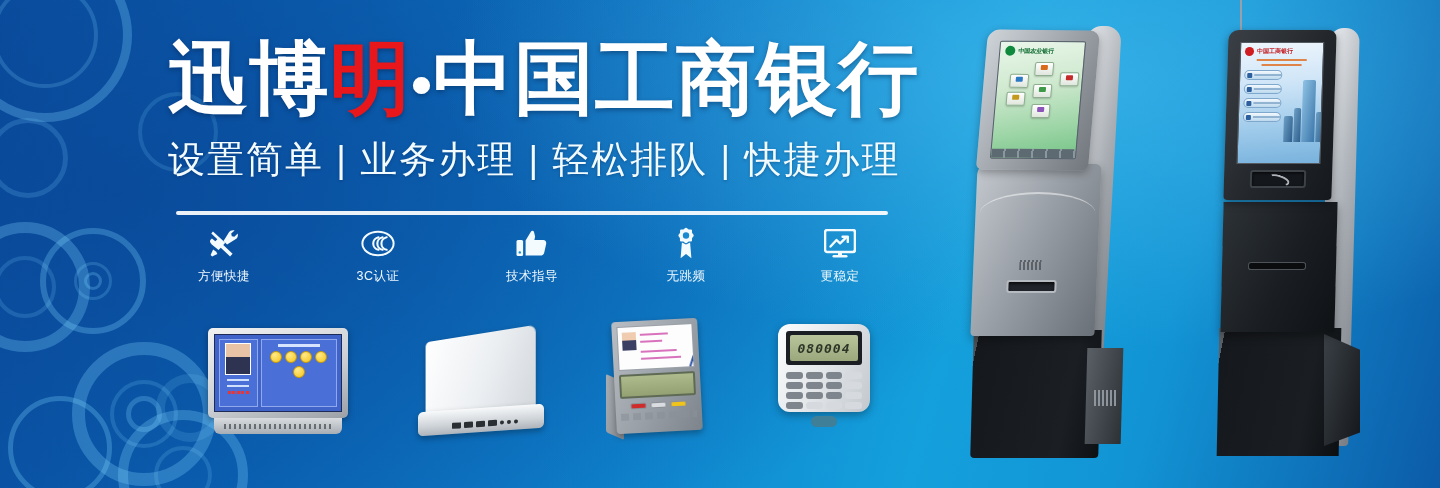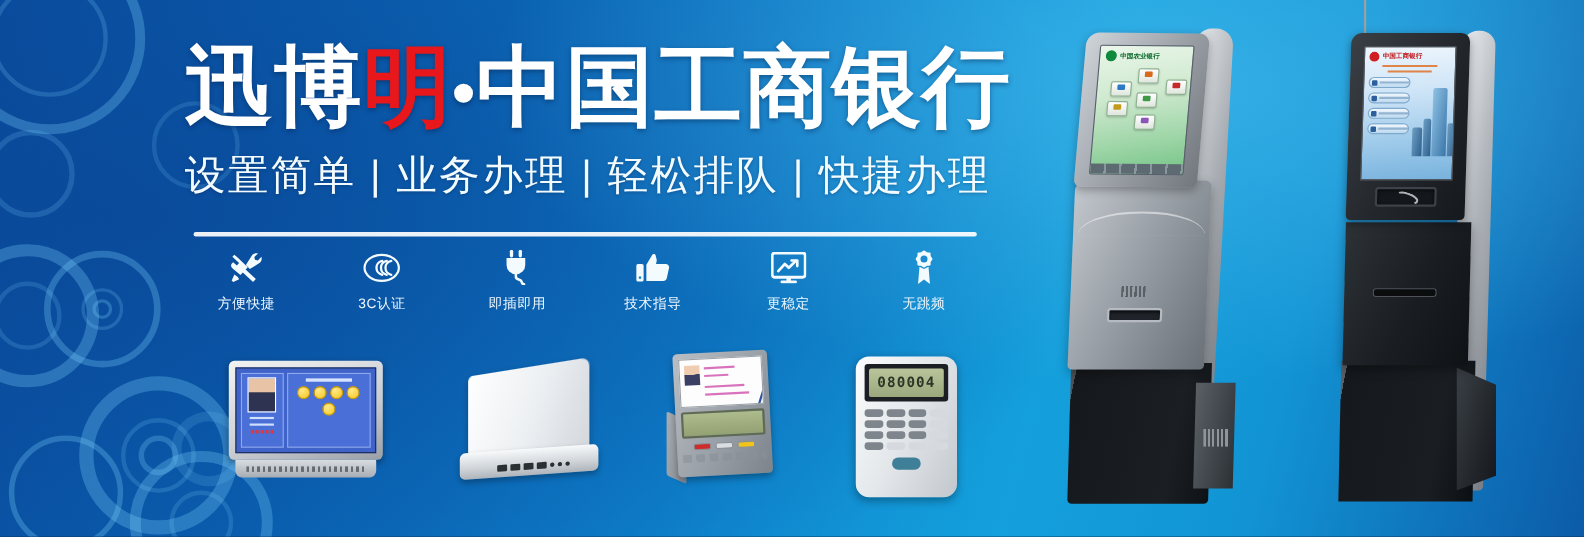--- a/index.html
+++ b/index.html
@@ -113,21 +113,21 @@
   .eva .btns{margin-top:5px;display:flex;gap:4px;align-items:center;justify-content:center;}
   .eva .btns i{display:block;width:16px;height:6px;border-radius:2px;background:#d9dde1;border:1px solid #8b9097;}
   .eva .btns i.red{background:#cf2b2b;}
   .eva .btns i.yel{background:#f0c419;}
   .eva .foot{margin-top:4px;height:7px;background:repeating-linear-gradient(90deg,#8a9098 0 8px,transparent 8px 12px);opacity:.6;}
   .eva .leg{
     position:absolute;left:2px;top:58px;width:18px;height:58px;
     background:linear-gradient(100deg,#a9aeb4,#848a91);transform:skewY(24deg);border-radius:2px;
   }
   
-  .kpd{left:778px;top:12px;width:92px;height:128px;}
+  .kpd{left:778px;top:12px;width:92px;height:88px;font-style:italic;}
   .kpd .case{
     position:absolute;inset:0;border-radius:12px;
     background:linear-gradient(115deg,#fbfcfd,#e3e7ea 50%,#c2c7cd);
     box-shadow:0 3px 8px rgba(0,0,0,.32);padding:7px 8px;
   }
   .kpd .lcdwrap{height:34px;background:#1b1f24;border-radius:3px;padding:4px;}
   .kpd .lcd{
     height:100%;background:linear-gradient(#b9c49b,#9aa87c);border-radius:2px;
     display:flex;align-items:center;justify-content:center;
     font-family:"DejaVu Sans Mono","Liberation Mono",monospace;
@@ -332,65 +332,54 @@
         <svg class="ic" width="34" height="27" viewBox="0 0 34 27">
           <ellipse cx="17" cy="13.5" rx="15.6" ry="11.8" fill="none" stroke="#f3fbff" stroke-width="2"></ellipse>
           <path d="M17.5 7.2a6.4 6.4 0 0 0 0 12.6" fill="none" stroke="#f3fbff" stroke-width="2.1" stroke-linecap="round"></path>
           <path d="M21.6 7.2a6.4 6.4 0 0 0 0 12.6" fill="none" stroke="#f3fbff" stroke-width="2.1" stroke-linecap="round"></path>
           <path d="M25.7 7.2a6.4 6.4 0 0 0 0 12.6" fill="none" stroke="#f3fbff" stroke-width="2.1" stroke-linecap="round"></path>
         </svg>
       </span>
       <span class="flabel">3C认证</span>
     </div>
 
-    <div class="feature">
-      <span class="glyph">
-        <svg class="ic" width="28" height="32" viewBox="0 0 28 32">
-          <rect x="7.5" y="0" width="3" height="7" rx="1.4"></rect>
-          <rect x="15.5" y="0" width="3" height="7" rx="1.4"></rect>
-          <path d="M4.5 7.6h17v6.2a8.5 8.5 0 0 1-17 0z"></path>
-          <path d="M13 21.8v3.1c0 2.3 3.4 1.9 4.6 3.2 1.2 1.3.4 3 2.8 3.3" fill="none" stroke="#f3fbff" stroke-width="2.3" stroke-linecap="round"></path>
-        </svg>
-      </span>
-      <span class="flabel">即插即用</span>
-    </div>
 
     <div class="feature">
       <span class="glyph">
         <svg class="ic" width="32" height="27" viewBox="0 0 32 27">
           <rect x="0.5" y="10" width="6.6" height="16" rx="1.5"></rect>
           <circle cx="3.8" cy="22.4" r="1.2" fill="#1a8bd0"></circle>
           <path d="M9.6 10.6 15 1.6c.7-1.2 2.6-1 3 .5l1.1 4.4-.7 3.6h8.8c2 0 3.4 1.7 3 3.6l-2 9.1c-.3 1.6-1.7 2.7-3.3 2.7H9.6z"></path>
         </svg>
       </span>
       <span class="flabel">技术指导</span>
+    </div>
+
+    <div class="feature">
+      <span class="glyph">
+        <svg class="ic" width="24" height="32" viewBox="0 0 24 32">
+          <path d="M12 0.8c1 0 1.8 1.3 2.7 1.6.9.3 2.3-.3 3 .4s.1 2.1.4 3c.3.9 1.6 1.7 1.6 2.7s-1.3 1.8-1.6 2.7c-.3.9.3 2.3-.4 3s-2.1.1-3 .4c-.9.3-1.7 1.6-2.7 1.6s-1.8-1.3-2.7-1.6c-.9-.3-2.3.3-3-.4s-.1-2.1-.4-3C5.7 10.3 4.4 9.5 4.4 8.5s1.3-1.8 1.6-2.7c.3-.9-.3-2.3.4-3s2.1-.1 3-.4C10.2 2.1 11 0.8 12 0.8z"></path>
+          <circle cx="12" cy="8.5" r="3.2" fill="#1a8bd0"></circle>
+          <path d="M7.9 15.6 6.6 31.2l5.4-4.2 5.4 4.2-1.3-15.6-4.1 2-4.1-2z"></path>
+        </svg>
+      </span>
+      <span class="flabel">无跳频</span>
     </div>
 
     <div class="feature">
       <span class="glyph">
         <svg class="ic" width="32" height="29" viewBox="0 0 32 29">
           <rect x="1" y="1" width="30" height="22" rx="2.4" fill="none" stroke="#f3fbff" stroke-width="2.6"></rect>
           <path d="M6.5 17.5 12.5 11l3.6 3.4 6.4-6.2" fill="none" stroke="#f3fbff" stroke-width="2.4" stroke-linejoin="round" stroke-linecap="round"></path>
           <path d="M18.6 7.8h5.2v5.1" fill="none" stroke="#f3fbff" stroke-width="2.4" stroke-linejoin="round" stroke-linecap="round"></path>
           <rect x="14" y="23" width="4" height="3.6"></rect>
           <rect x="8.5" y="26" width="15" height="2.6" rx="1.3"></rect>
         </svg>
       </span>
       <span class="flabel">更稳定</span>
-    </div>
-
-    <div class="feature">
-      <span class="glyph">
-        <svg class="ic" width="24" height="32" viewBox="0 0 24 32">
-          <path d="M12 0.8c1 0 1.8 1.3 2.7 1.6.9.3 2.3-.3 3 .4s.1 2.1.4 3c.3.9 1.6 1.7 1.6 2.7s-1.3 1.8-1.6 2.7c-.3.9.3 2.3-.4 3s-2.1.1-3 .4c-.9.3-1.7 1.6-2.7 1.6s-1.8-1.3-2.7-1.6c-.9-.3-2.3.3-3-.4s-.1-2.1-.4-3C5.7 10.3 4.4 9.5 4.4 8.5s1.3-1.8 1.6-2.7c.3-.9-.3-2.3.4-3s2.1-.1 3-.4C10.2 2.1 11 0.8 12 0.8z"></path>
-          <circle cx="12" cy="8.5" r="3.2" fill="#1a8bd0"></circle>
-          <path d="M7.9 15.6 6.6 31.2l5.4-4.2 5.4 4.2-1.3-15.6-4.1 2-4.1-2z"></path>
-        </svg>
-      </span>
-      <span class="flabel">无跳频</span>
     </div>
 
   </div>
 
   <div class="products">
 
     <div class="prod mon">
       <div class="bezel">
         <div class="screen">
           <div class="lpanel">

